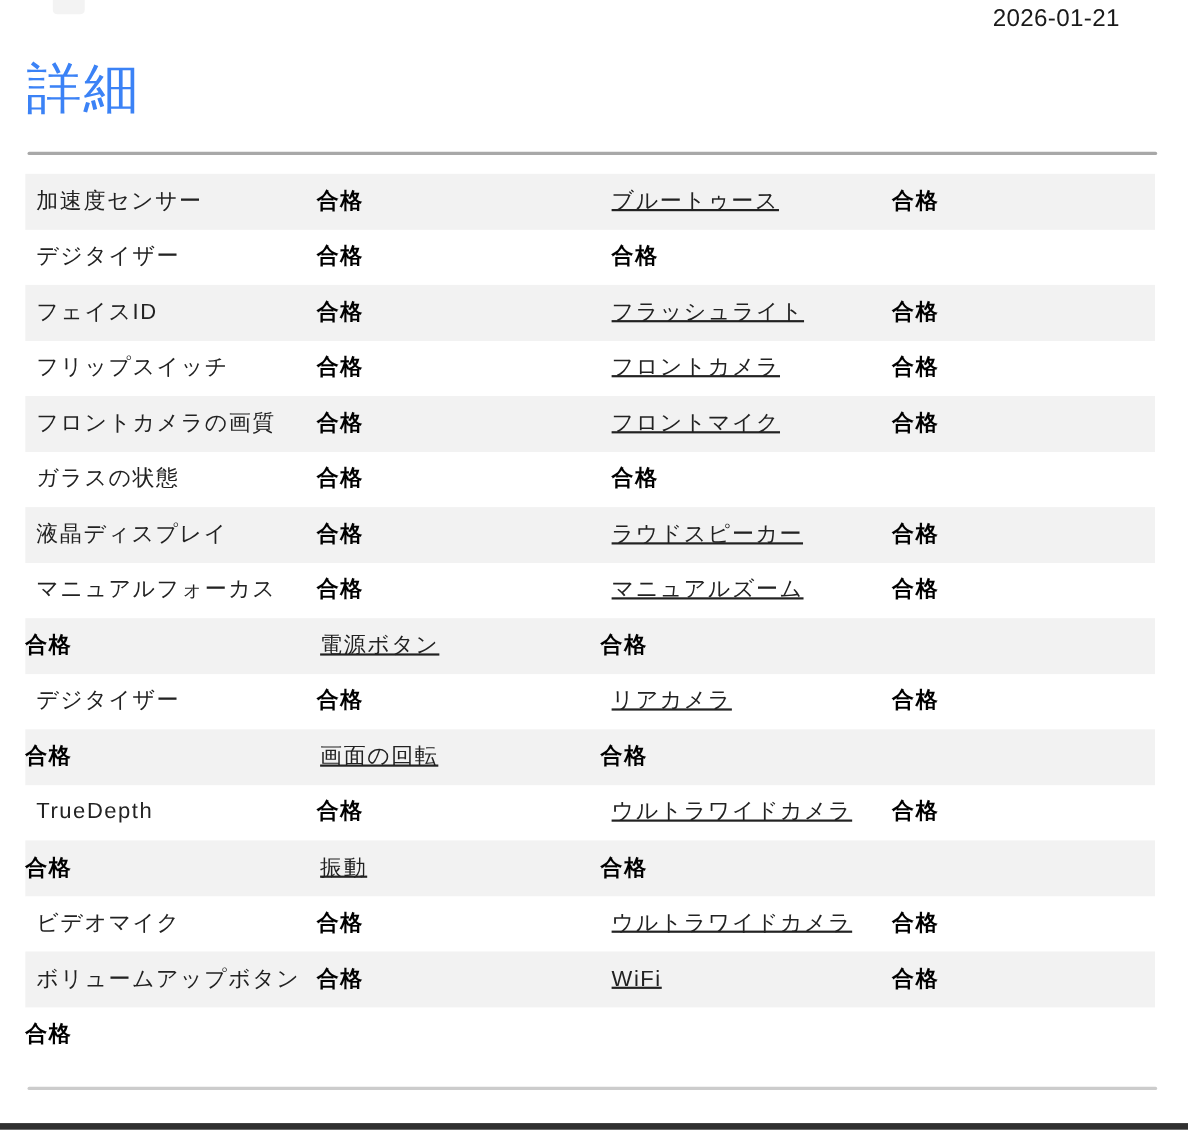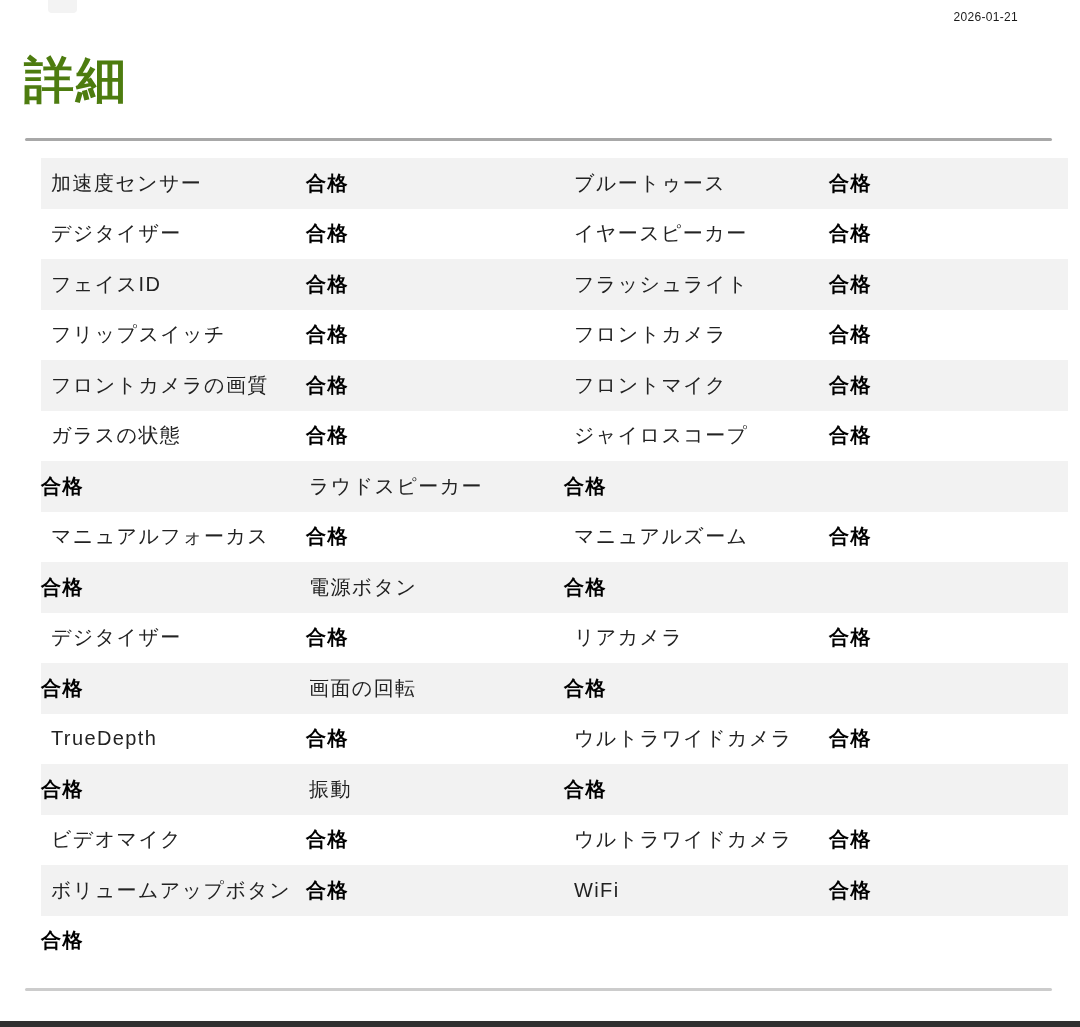--- a/index.html
+++ b/index.html
@@ -21,40 +21,40 @@
     overflow:hidden;
   }
   .top-fragment{
     position:absolute;left:48px;top:0;
     width:29px;height:13px;
     background:#f3f3f3;
     border-radius:0 0 4px 4px;
   }
   .date{
     position:absolute;top:6px;right:62px;
-    font-size:12px;line-height:22px;
+    font-size:22px;line-height:22px;
     color:#1a1a1a;
     letter-spacing:0.3px;
   }
   .page-title{
     position:absolute;left:24px;top:52px;
     margin:0;
     font-size:50px;line-height:56px;
-    font-weight:700;
-    color:#4d7c0f;
+    font-weight:400;
+    color:#3b82f6;
     letter-spacing:2px;
   }
   .divider-top{
     position:absolute;left:25px;top:138px;
     width:1027px;height:3px;
     background:var(--divider-top);
     border-radius:2px;
   }
   .results-table{
-    position:absolute;left:41px;top:158px;
+    position:absolute;left:23px;top:158px;
     width:1027px;
   }
   .row{
     display:flex;
     align-items:flex-start;
     padding:13.5px 0 14px 0;
     font-size:20px;
     line-height:23px;
     letter-spacing:1.4px;
     background:#ffffff;
@@ -67,20 +67,21 @@
     color:var(--label-color);
   }
   .c-value-left{
     width:268px;
     font-weight:700;
     color:var(--value-color);
   }
   .c-label-right{
     width:255px;
     color:var(--label-color);
+    text-decoration:underline;
   }
   .c-value-right{
     flex:1;
     font-weight:700;
     color:var(--value-color);
   }
   .divider-bottom{
     position:absolute;left:25px;top:988px;
     width:1027px;height:3px;
     background:var(--divider-bottom);
@@ -107,21 +108,20 @@
   <div class="row alt">
     <div class="cell c-label-left">加速度センサー</div>
     <div class="cell c-value-left">合格</div>
     <div class="cell c-label-right">ブルートゥース</div>
     <div class="cell c-value-right">合格</div>
   </div>
 
   <div class="row">
     <div class="cell c-label-left">デジタイザー</div>
     <div class="cell c-value-left">合格</div>
-    <div class="cell c-label-right">イヤースピーカー</div>
     <div class="cell c-value-right">合格</div>
   </div>
 
   <div class="row alt">
     <div class="cell c-label-left">フェイスID</div>
     <div class="cell c-value-left">合格</div>
     <div class="cell c-label-right">フラッシュライト</div>
     <div class="cell c-value-right">合格</div>
   </div>
 
@@ -135,25 +135,25 @@
   <div class="row alt">
     <div class="cell c-label-left">フロントカメラの画質</div>
     <div class="cell c-value-left">合格</div>
     <div class="cell c-label-right">フロントマイク</div>
     <div class="cell c-value-right">合格</div>
   </div>
 
   <div class="row">
     <div class="cell c-label-left">ガラスの状態</div>
     <div class="cell c-value-left">合格</div>
-    <div class="cell c-label-right">ジャイロスコープ</div>
-    <div class="cell c-value-right">合格</div>
-  </div>
-
-  <div class="row alt">
+    <div class="cell c-value-right">合格</div>
+  </div>
+
+  <div class="row alt">
+    <div class="cell c-label-left">液晶ディスプレイ</div>
     <div class="cell c-value-left">合格</div>
     <div class="cell c-label-right">ラウドスピーカー</div>
     <div class="cell c-value-right">合格</div>
   </div>
 
   <div class="row">
     <div class="cell c-label-left">マニュアルフォーカス</div>
     <div class="cell c-value-left">合格</div>
     <div class="cell c-label-right">マニュアルズーム</div>
     <div class="cell c-value-right">合格</div>

